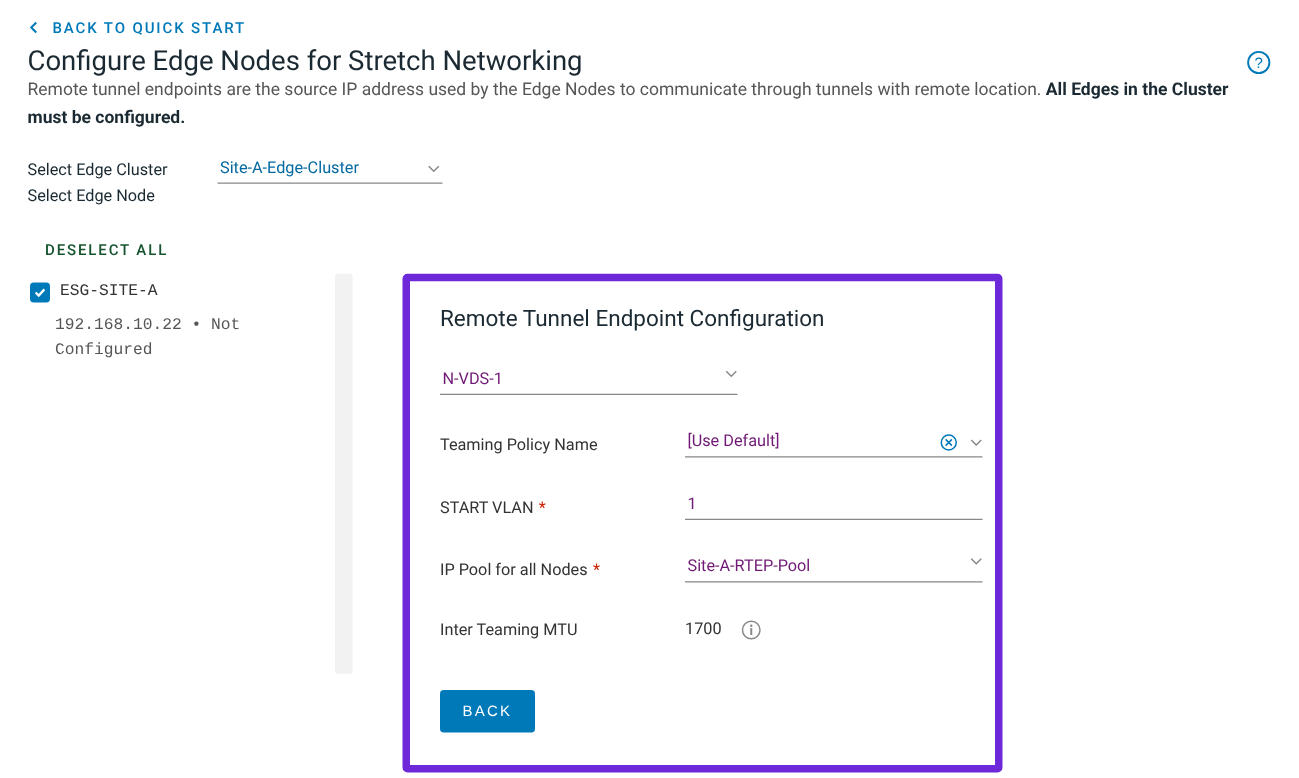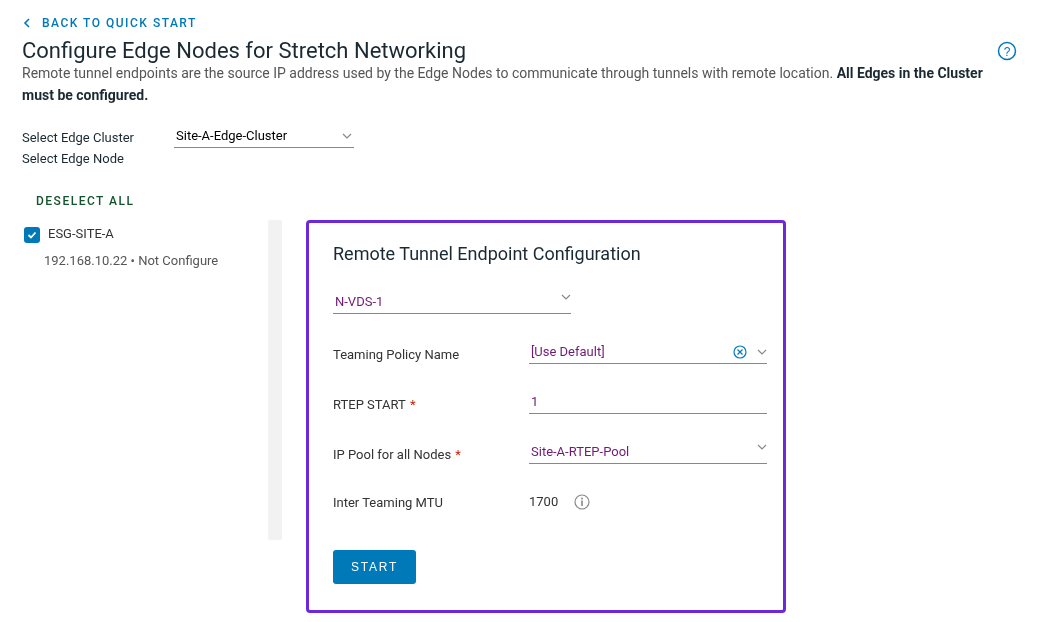--- a/index.html
+++ b/index.html
@@ -66,21 +66,21 @@
       color: #1b2a32;
       width: 152px;
     }
     .dropdown {
       display: flex;
       align-items: center;
       justify-content: space-between;
       border-bottom: 1px solid #888;
       width: 180px;
       padding: 2px 2px 4px 2px;
-      color: #000000;
+      color: #0369a1;
       font-size: 13px;
       cursor: pointer;
     }
     .chevron-down {
       color: #888;
       display: inline-flex;
     }
     .sub-label {
       font-size: 13px;
       color: #1b2a32;
@@ -97,20 +97,21 @@
     }
     .content-row {
       display: flex;
       align-items: flex-start;
       margin-top: 12px;
     }
     .node-list {
       width: 260px;
       position: relative;
       padding-right: 20px;
+      font-family: Liberation Mono, monospace;
     }
     .node-item {
       display: flex;
       align-items: flex-start;
       padding: 6px 0 0 2px;
     }
     .checkbox {
       width: 16px;
       height: 16px;
       border-radius: 3px;
@@ -144,24 +145,24 @@
     .scrollbar {
       position: absolute;
       right: 0;
       top: 0;
       width: 14px;
       height: 320px;
       background: #f2f2f2;
       border-radius: 2px;
     }
     .config-panel {
-      border: 3px solid #6d28d9;
+      border: 6px solid #6d28d9;
       border-radius: 4px;
       padding: 20px 9px 26px 24px;
-      margin-left: 24px;
+      margin-left: 40px;
       width: 480px;
     }
     .panel-title {
       font-size: 18px;
       font-weight: 400;
       color: #1b2a32;
       margin-bottom: 30px;
     }
     .form-row {
       display: flex;
@@ -276,21 +277,21 @@
     <div class="node-item">
       <span class="checkbox">
         <svg viewBox="0 0 10 10">
             <path d="M1.5 5 L4 7.5 L8.5 2.5" stroke="#fff" stroke-width="1.8" fill="none"></path>
           </svg>
       </span>
       <div class="node-text">
         <div class="node-name">ESG-SITE-A</div>
       </div>
     </div>
-    <div class="node-meta">192.168.10.22 • Not Configure</div>
+    <div class="node-meta">192.168.10.22 • Not Configured</div>
     <div class="scrollbar"></div>
   </div>
 
   <div class="config-panel">
     <h2 class="panel-title">Remote Tunnel Endpoint Configuration</h2>
 
     <div class="form-row">
       <div class="form-control">
         <span>N-VDS-1</span>
         <span class="chevron-down">
@@ -316,21 +317,21 @@
             <svg width="10" height="6" viewBox="0 0 10 6">
                 <path d="M1 1 L5 5 L9 1" stroke="#888" stroke-width="1.2" fill="none"></path>
               </svg>
           </span>
         </span>
       </div>
     </div>
 
     <div class="form-row">
       <div class="form-label">
-        <span>RTEP START</span><span class="required"> *</span>
+        <span>START VLAN</span><span class="required"> *</span>
       </div>
       <div class="form-control input-only">
         <span>1</span>
       </div>
     </div>
 
     <div class="form-row">
       <div class="form-label">
         <span>IP Pool for all Nodes</span><span class="required"> *</span>
       </div>
@@ -351,18 +352,18 @@
         <span class="info-icon">
           <svg width="16" height="16" viewBox="0 0 16 16">
               <circle cx="8" cy="8" r="7" fill="none" stroke="#888" stroke-width="1.2"></circle>
               <circle cx="8" cy="4.5" r="1" fill="#888"></circle>
               <rect x="7.2" y="6.5" width="1.6" height="5.5" fill="#888"></rect>
             </svg>
         </span>
       </div>
     </div>
 
-    <button class="save-btn">START</button>
+    <button class="save-btn">BACK</button>
   </div>
 </div>
 
 
 
 
 </body></html>

